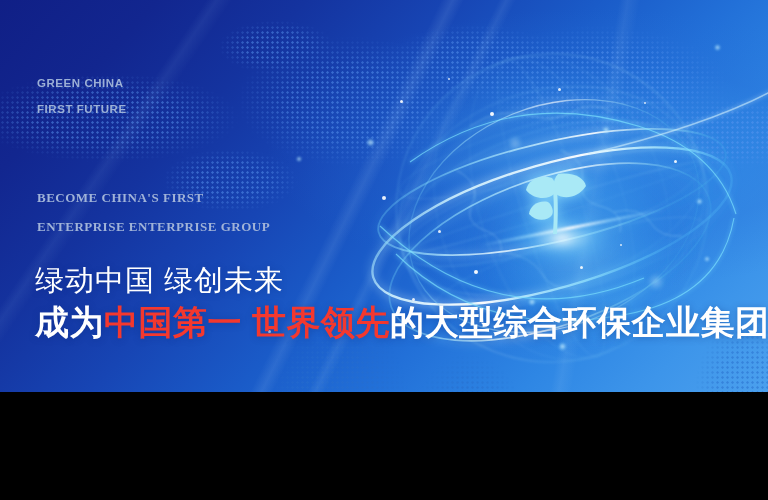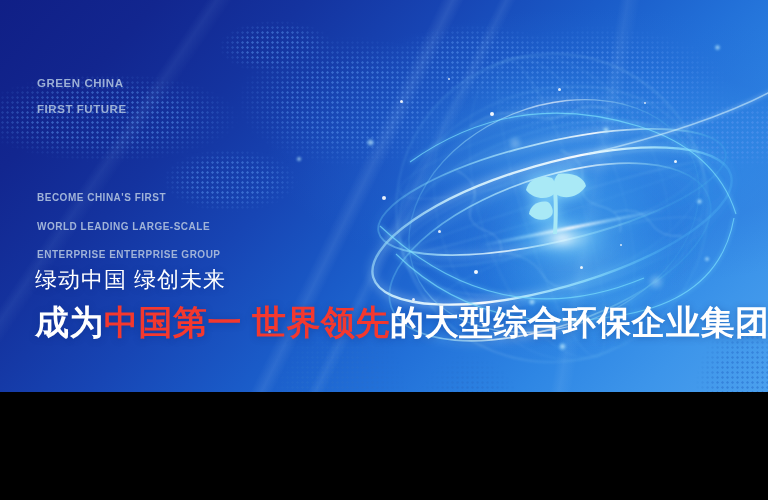--- a/index.html
+++ b/index.html
@@ -180,35 +180,36 @@
     white-space: nowrap;
   }
 
   #tagline-block {
     position: absolute;
     left: 37px;
     top: 184px;
   }
   #tagline-block .line {
     color: #a0b3d8;
-    font-size: 10px;
+    font-size: 13px;
     font-weight: bold;
     letter-spacing: .5px;
     line-height: 28.5px;
     white-space: nowrap;
+    font-family: Liberation Serif, serif;
   }
 
   #headline-block {
     position: absolute;
     left: 35px;
     bottom: 48px;
   }
   #headline-primary {
     color: #ffffff;
-    font-size: 22px;
+    font-size: 29px;
     font-weight: 400;
     letter-spacing: 1px;
     line-height: 40px;
     white-space: nowrap;
     text-shadow: 0 1px 6px rgba(10,40,120,.35);
     margin-top: 13px;
   }
   #headline-secondary {
     font-size: 34px;
     font-weight: bold;
@@ -373,21 +374,20 @@
   <div class="particle" style="left:336px; top:404px; width:2px; height:2px; opacity:.6"></div>
   <div class="particle soft" style="left:714px; top:44px; width:7px; height:7px;"></div>
 
   <div id="eyebrow-block">
     <div class="line">GREEN CHINA</div>
     <div class="line">FIRST FUTURE</div>
   </div>
 
   <div id="tagline-block">
     <div class="line">BECOME CHINA'S FIRST</div>
-    <div class="line">WORLD LEADING LARGE-SCALE</div>
     <div class="line">ENTERPRISE ENTERPRISE GROUP</div>
   </div>
 
   <div id="headline-block">
     <div id="headline-primary">绿动中国 绿创未来</div>
     <div id="headline-secondary">
       <span>成为</span><span class="hl">中国第一 世界领先</span><span>的大型综合环保企业集团</span>
     </div>
   </div>
 

